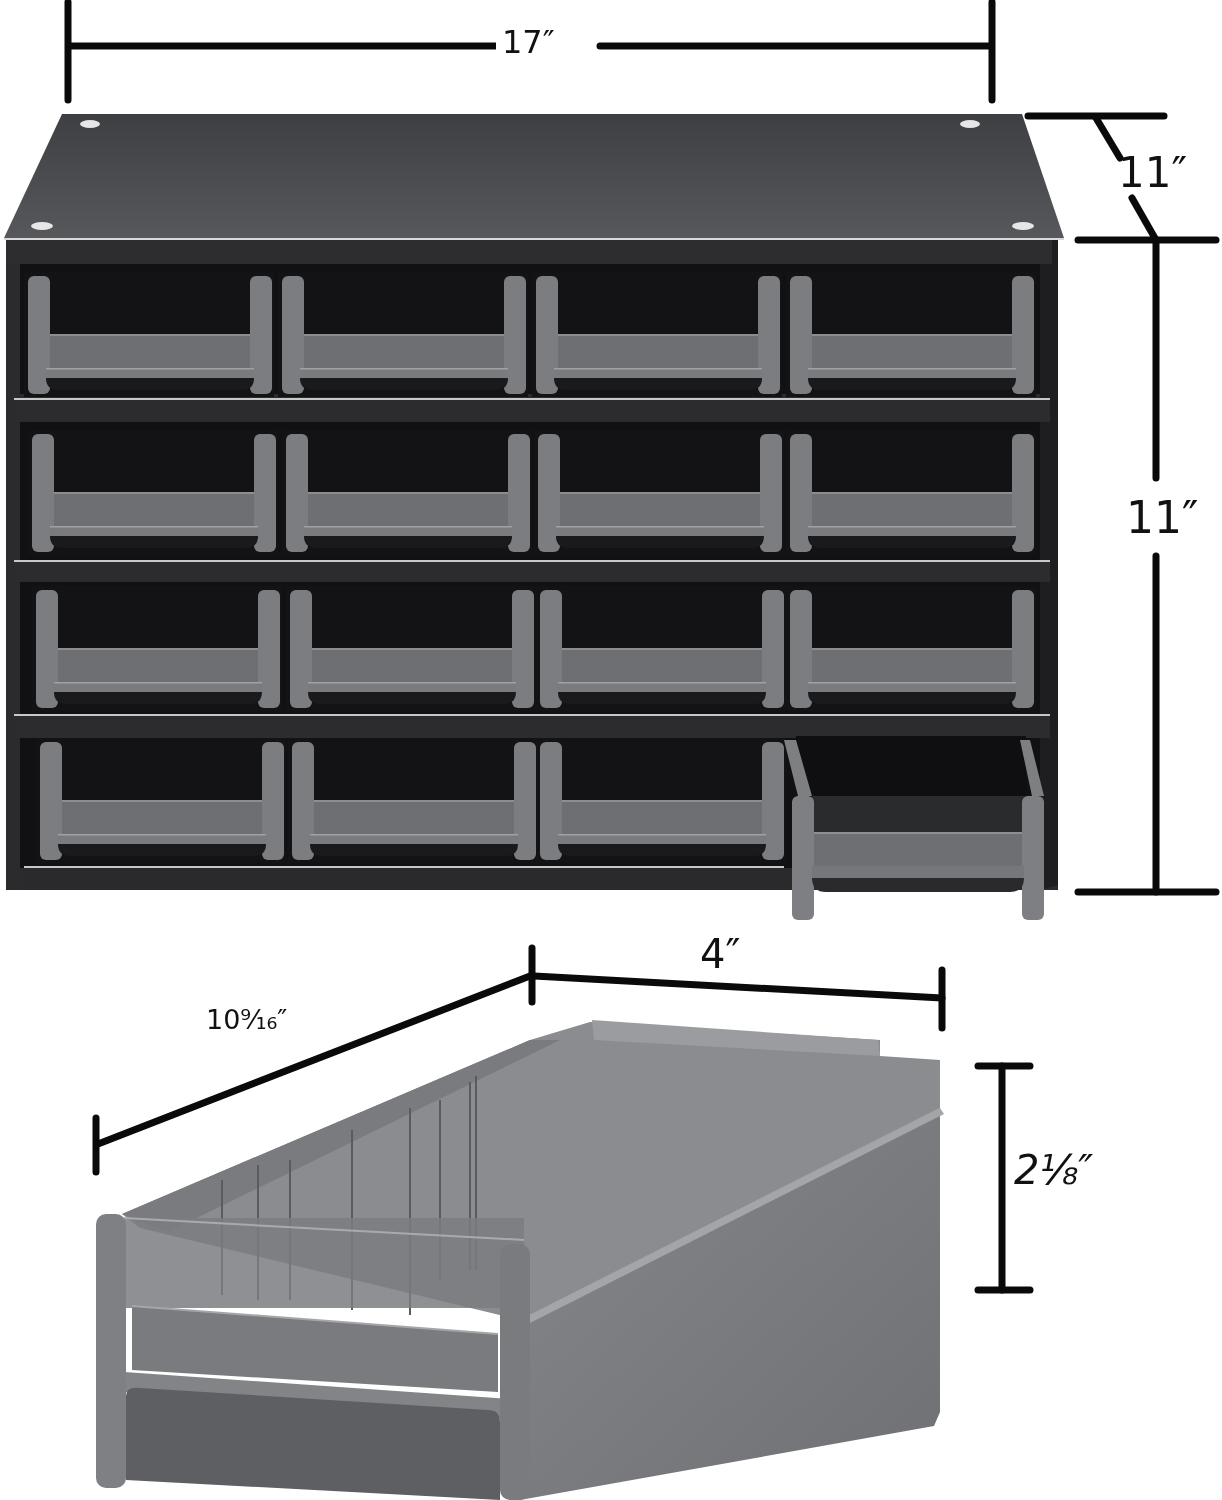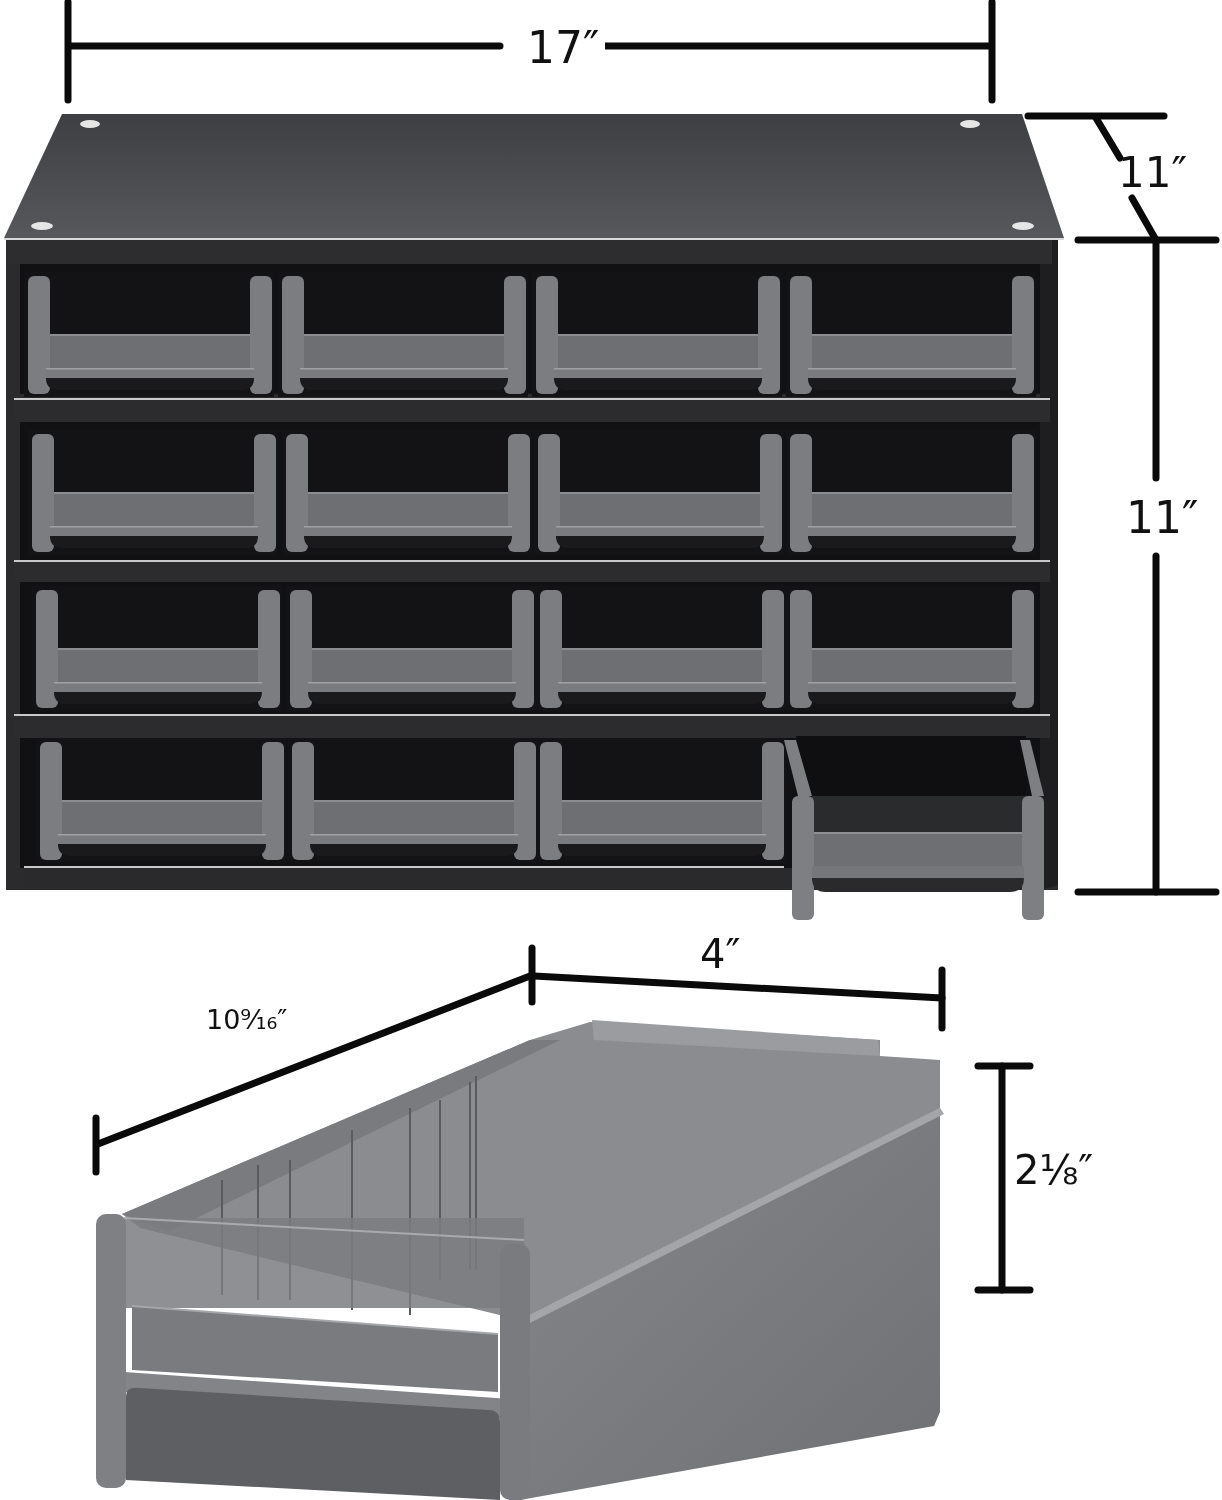--- a/index.html
+++ b/index.html
@@ -177,24 +177,24 @@
 
       <line x1="534" y1="976" x2="942" y2="998" stroke-width="7"></line>
       <line x1="942" y1="970" x2="942" y2="1028" stroke-width="7"></line>
 
       <line x1="978" y1="1066" x2="1030" y2="1066" stroke-width="7"></line>
       <line x1="1002" y1="1066" x2="1002" y2="1290" stroke-width="7"></line>
       <line x1="978" y1="1290" x2="1030" y2="1290" stroke-width="7"></line>
     </g>
   </svg>
 
-  <div class="dim-label" style="left:521px;top:26px;font-size:44px;">17″</div>
+  <div class="dim-label" style="left:496px;top:26px;font-size:32px;">17″</div>
 
   <div class="dim-label" style="left:1112px;top:152px;font-size:42px;background:transparent;">11″</div>
 
   <div class="dim-label" style="left:1120px;top:496px;font-size:44px;">11″</div>
 
   <div class="dim-label" style="left:200px;top:1006px;font-size:27px;background:transparent;">10⁹⁄₁₆″</div>
 
   <div class="dim-label" style="left:694px;top:934px;font-size:40px;background:transparent;">4″</div>
 
-  <div class="dim-label" style="left:1008px;top:1150px;font-size:40px;background:transparent;">2⅛″</div>
+  <div class="dim-label" style="left:1008px;top:1150px;font-size:40px;background:transparent;font-style:italic;">2⅛″</div>
 </div>
 
 </body></html>

